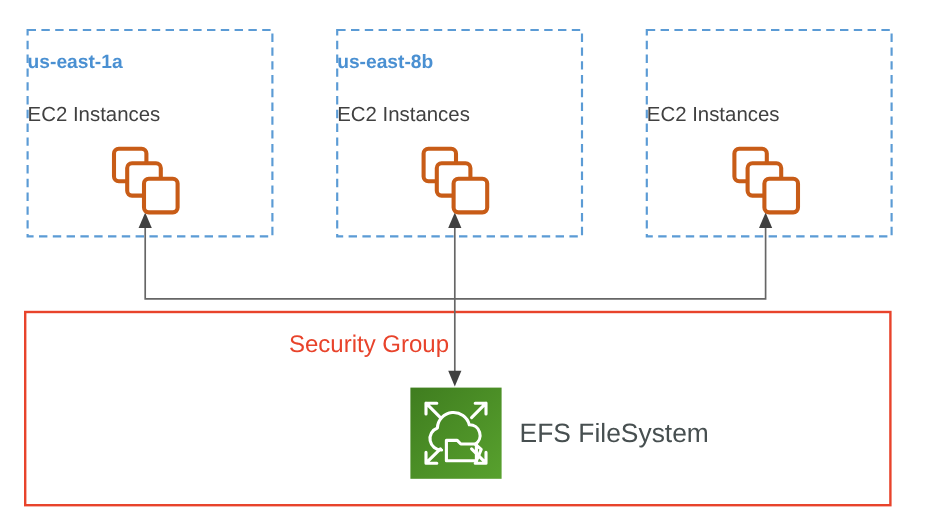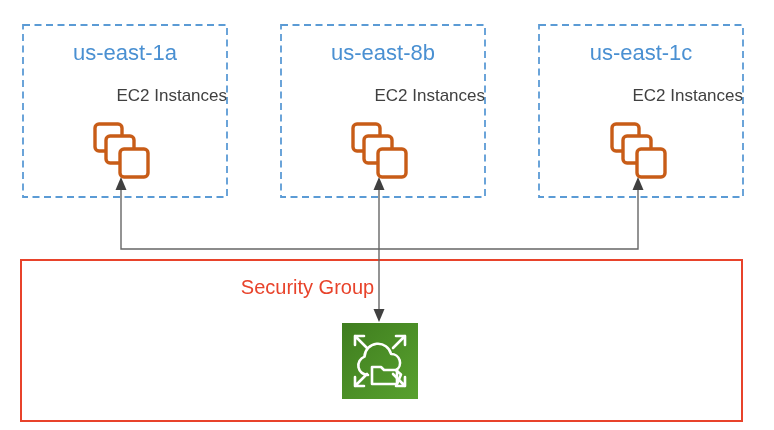--- a/index.html
+++ b/index.html
@@ -18,29 +18,30 @@
   #diagram-svg {
     position: absolute;
     left: 0;
     top: 0;
     width: 774px;
     height: 430px;
   }
   .abs { position: absolute; }
   .zone-title {
     width: 204px;
-    text-align: center;
-    font-size: 22px;
+    text-align: left;
+    font-size: 16px;
     color: #4A90D2;
     line-height: 22px;
     white-space: nowrap;
+    font-weight: bold;
   }
   .zone-sublabel {
     width: 204px;
-    text-align: right;
+    text-align: left;
     font-size: 17px;
     color: #404040;
     line-height: 22px;
     white-space: nowrap;
   }
   .sg-label {
     left: 21px;
     top: 274px;
     width: 573px;
     text-align: center;
@@ -118,19 +119,19 @@
       </g>
     </g>
   </svg>
 
   <div class="abs zone-title" style="left:23px; top:42px;">us-east-1a</div>
   <div class="abs zone-sublabel" style="left:23px; top:85px;">EC2 Instances</div>
 
   <div class="abs zone-title" style="left:281px; top:42px;">us-east-8b</div>
   <div class="abs zone-sublabel" style="left:281px; top:85px;">EC2 Instances</div>
 
-  <div class="abs zone-title" style="left:539px; top:42px;">us-east-1c</div>
   <div class="abs zone-sublabel" style="left:539px; top:85px;">EC2 Instances</div>
 
   <div class="abs sg-label">Security Group</div>
 
+  <div class="abs efs-label">EFS FileSystem</div>
 
 </div>
 
 </body></html>

